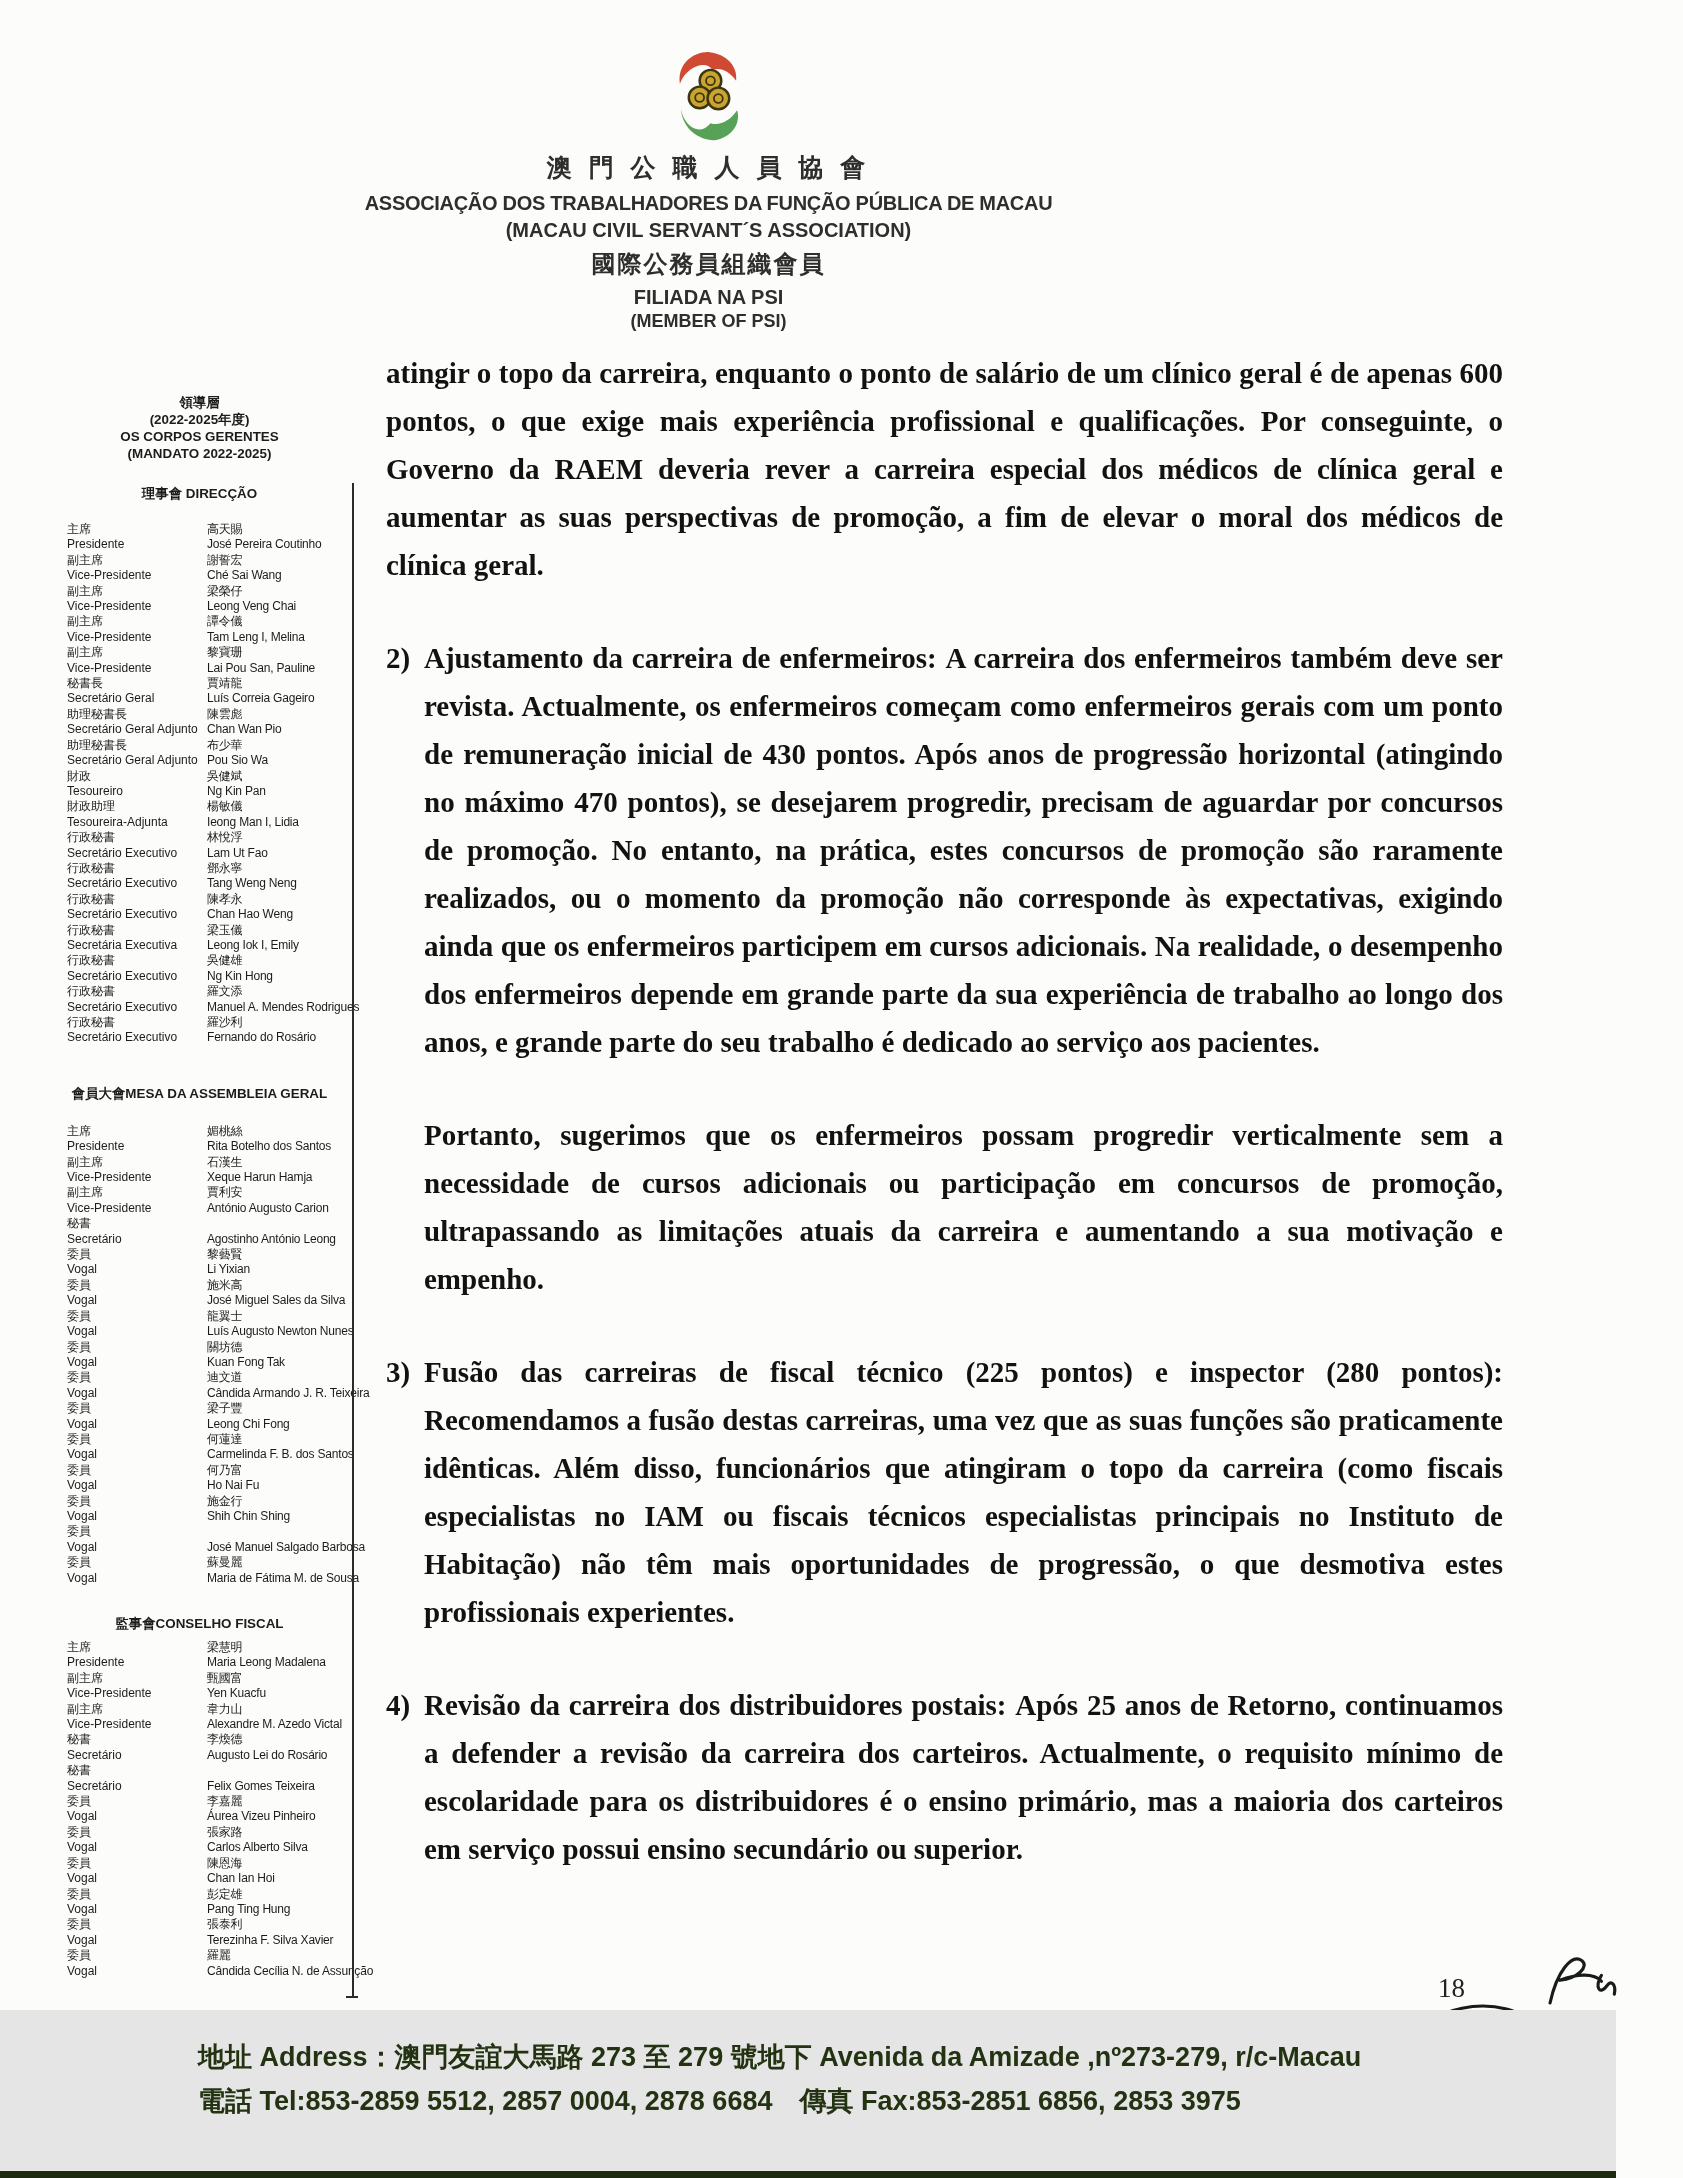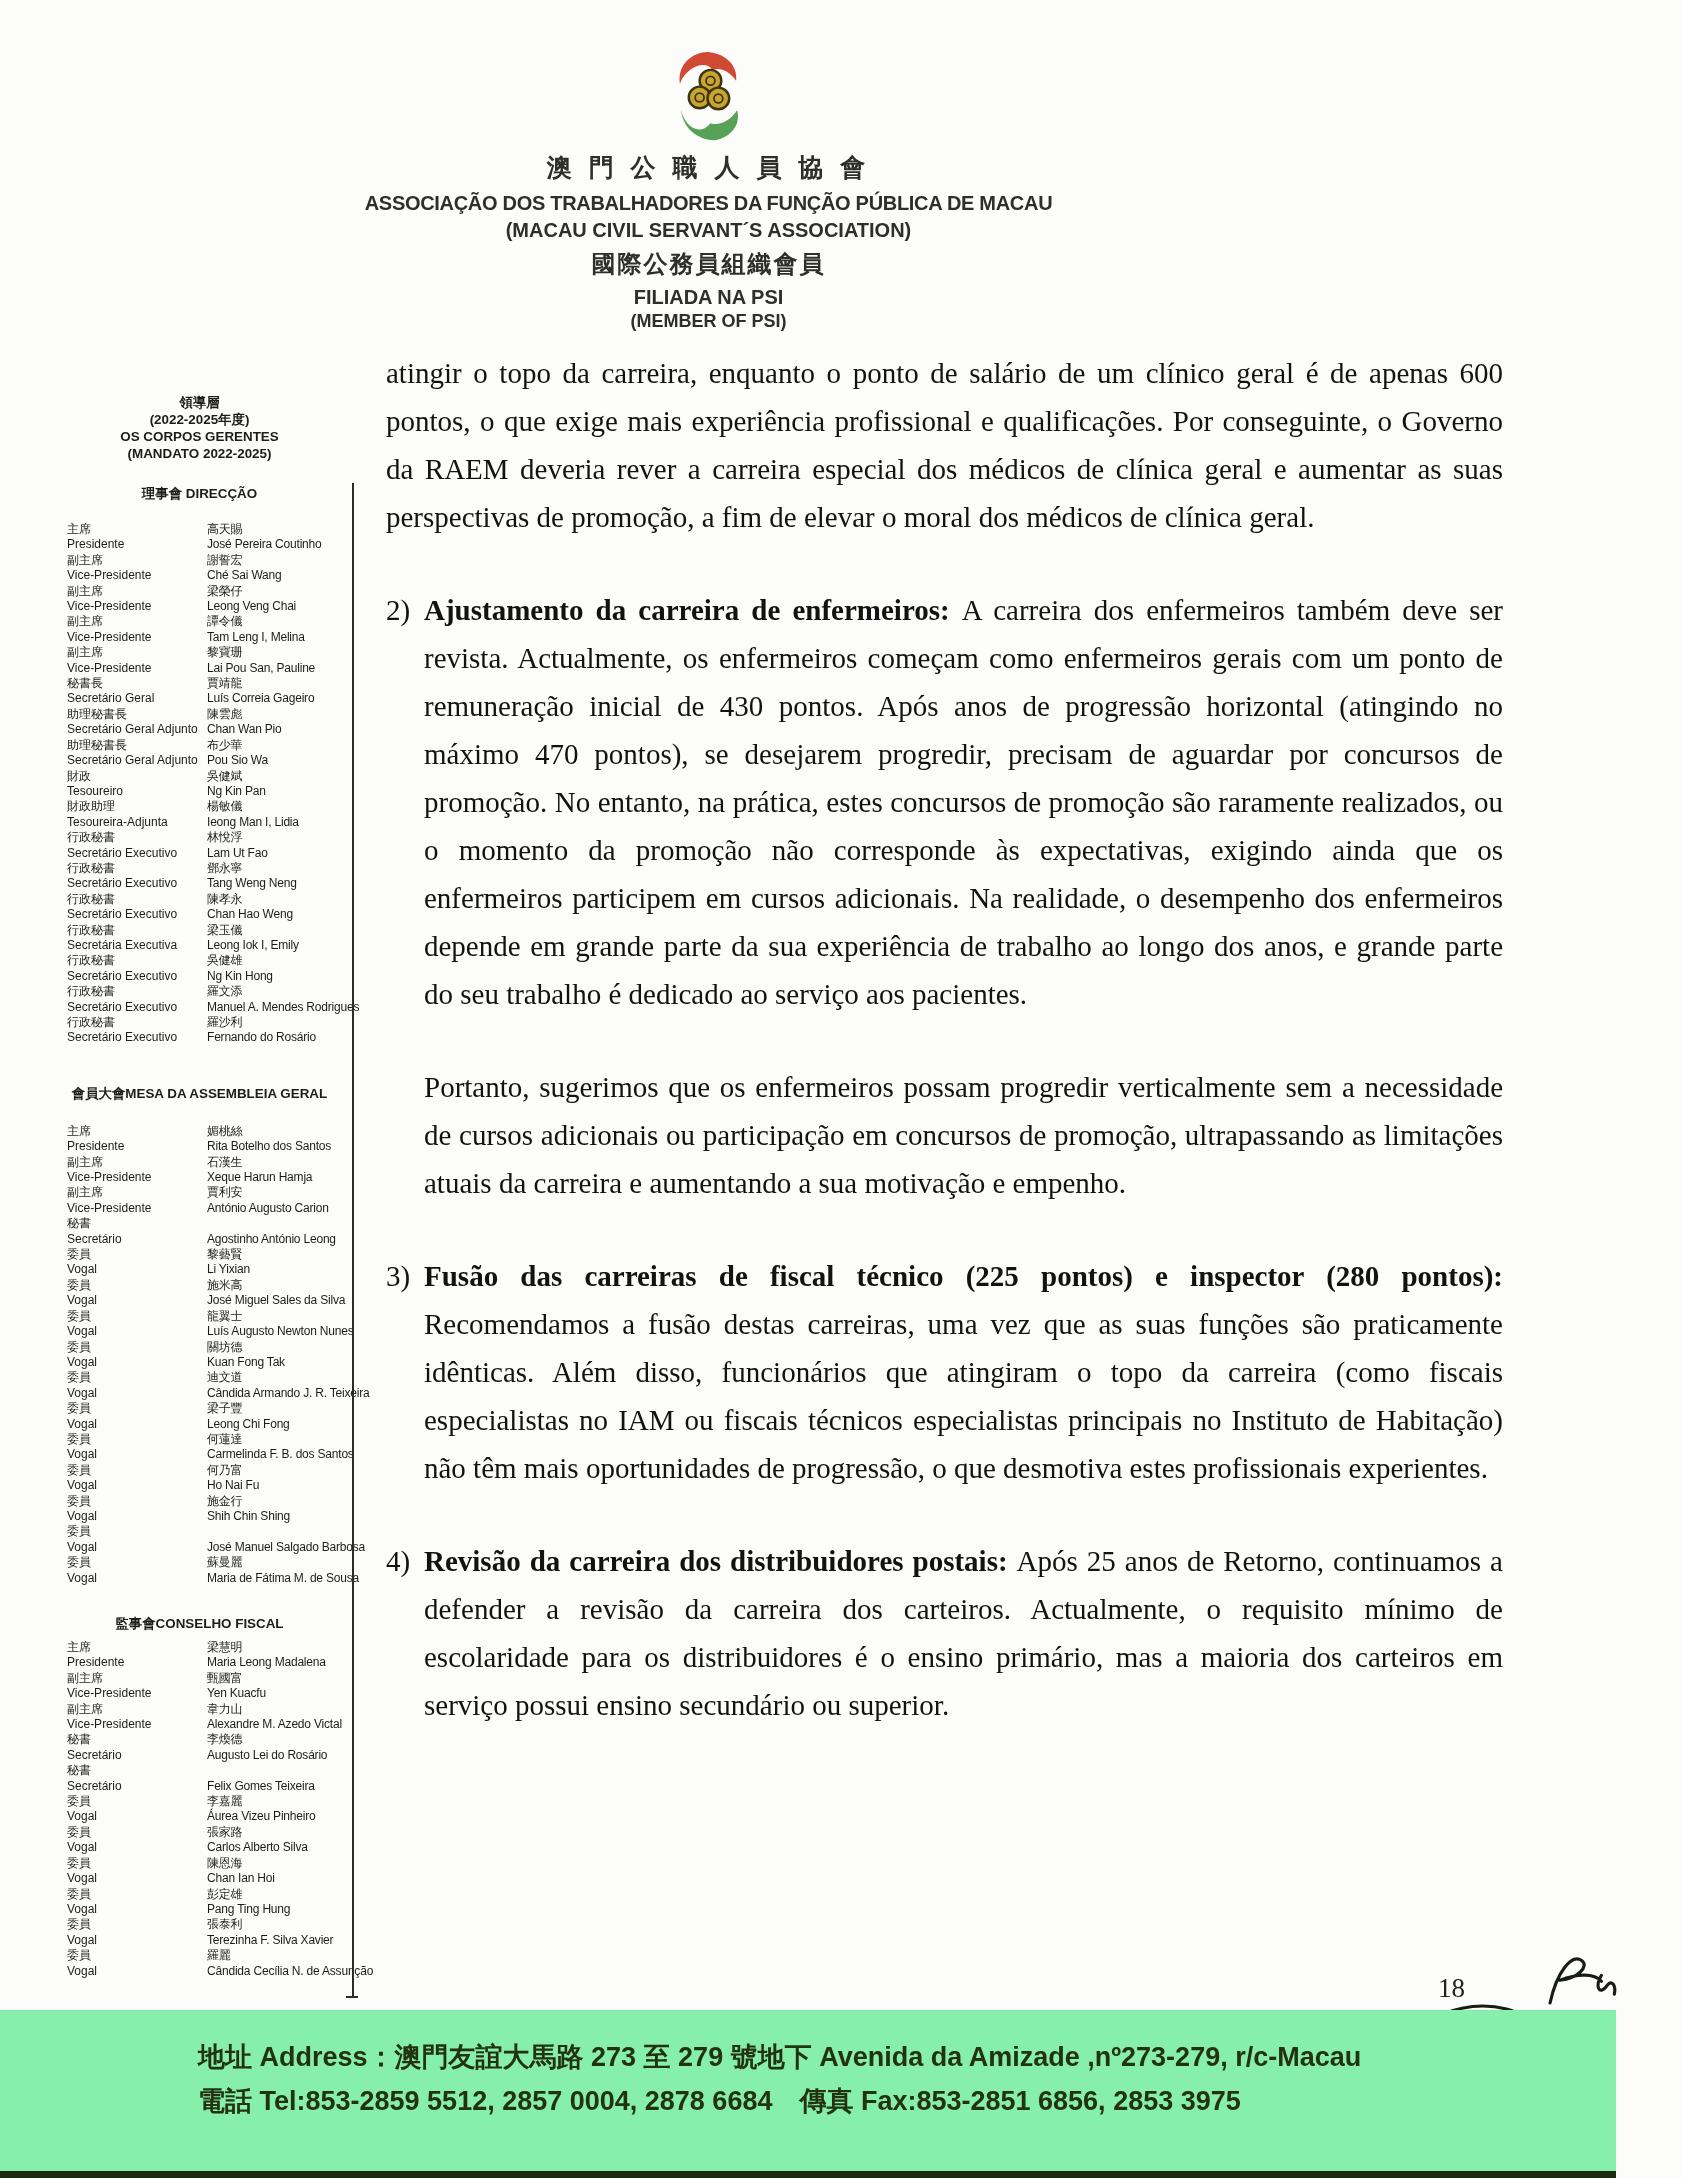--- a/index.html
+++ b/index.html
@@ -26,21 +26,21 @@
   .sb-title.fiscal{margin-top:30px;margin-bottom:8px;}
   .mline{display:flex;padding-left:22px;white-space:nowrap;}
   .mline .role{min-width:140px;}
   .mline .nm{letter-spacing:-0.2px;}
   .vline{position:absolute;left:352px;top:483px;width:2px;height:1515px;background:#2b2b2b;}
   .vline-foot{position:absolute;left:346px;top:1996px;width:12px;height:2px;background:#2b2b2b;}
 
   
   .bodycol{position:absolute;left:386px;top:349px;width:1117px;
            font-family:"Liberation Serif",serif;font-size:29px;line-height:48px;
-           color:#121212;}
+           color:#121212;font-weight:bold;}
   .para{margin:0 0 45px 0;text-align:justify;}
   .para.hang{padding-left:38px;}
   .para .num{display:inline-block;width:38px;margin-left:-38px;}
   .para.indent{padding-left:38px;}
 
   
   .footer{position:absolute;left:0;top:2010px;width:1616px;height:161px;}
   .footer-lines{padding:25px 0 0 198px;font-weight:bold;font-size:27px;line-height:44px;}
   .bstrip{position:absolute;left:0;top:2171px;width:1616px;height:7px;}
 
@@ -451,20 +451,20 @@
     <path d="M102,104 C118,150 138,210 152,263"></path>
 
     <path d="M176,112 L206,192 M191,106 L219,187"></path>
 
     <path d="M212,172 C231,150 252,154 242,176 C237,187 226,191 221,182 M204,196 C221,188 243,186 258,191"></path>
 
     <path d="M94,244 C104,256 115,251 118,240 C122,253 133,259 142,250"></path>
   </g>
 </svg>
 
-<div class="footer" style="background: #86efac;">
+<div class="footer" style="background: #e5e5e5;">
   <div class="footer-lines" id="footer-lines" style="color: rgb(35, 51, 18);">
       <div>地址 Address：澳門友誼大馬路 273 至 279 號地下 Avenida da Amizade ,nº273-279,  r/c-Macau</div>
       <div>電話 Tel:853-2859 5512, 2857 0004,  2878 6684　傳真 Fax:853-2851 6856, 2853 3975</div>
     </div>
 </div>
 <div class="bstrip" style="background: rgb(29, 42, 16);"></div>
 
 
 </body></html>

